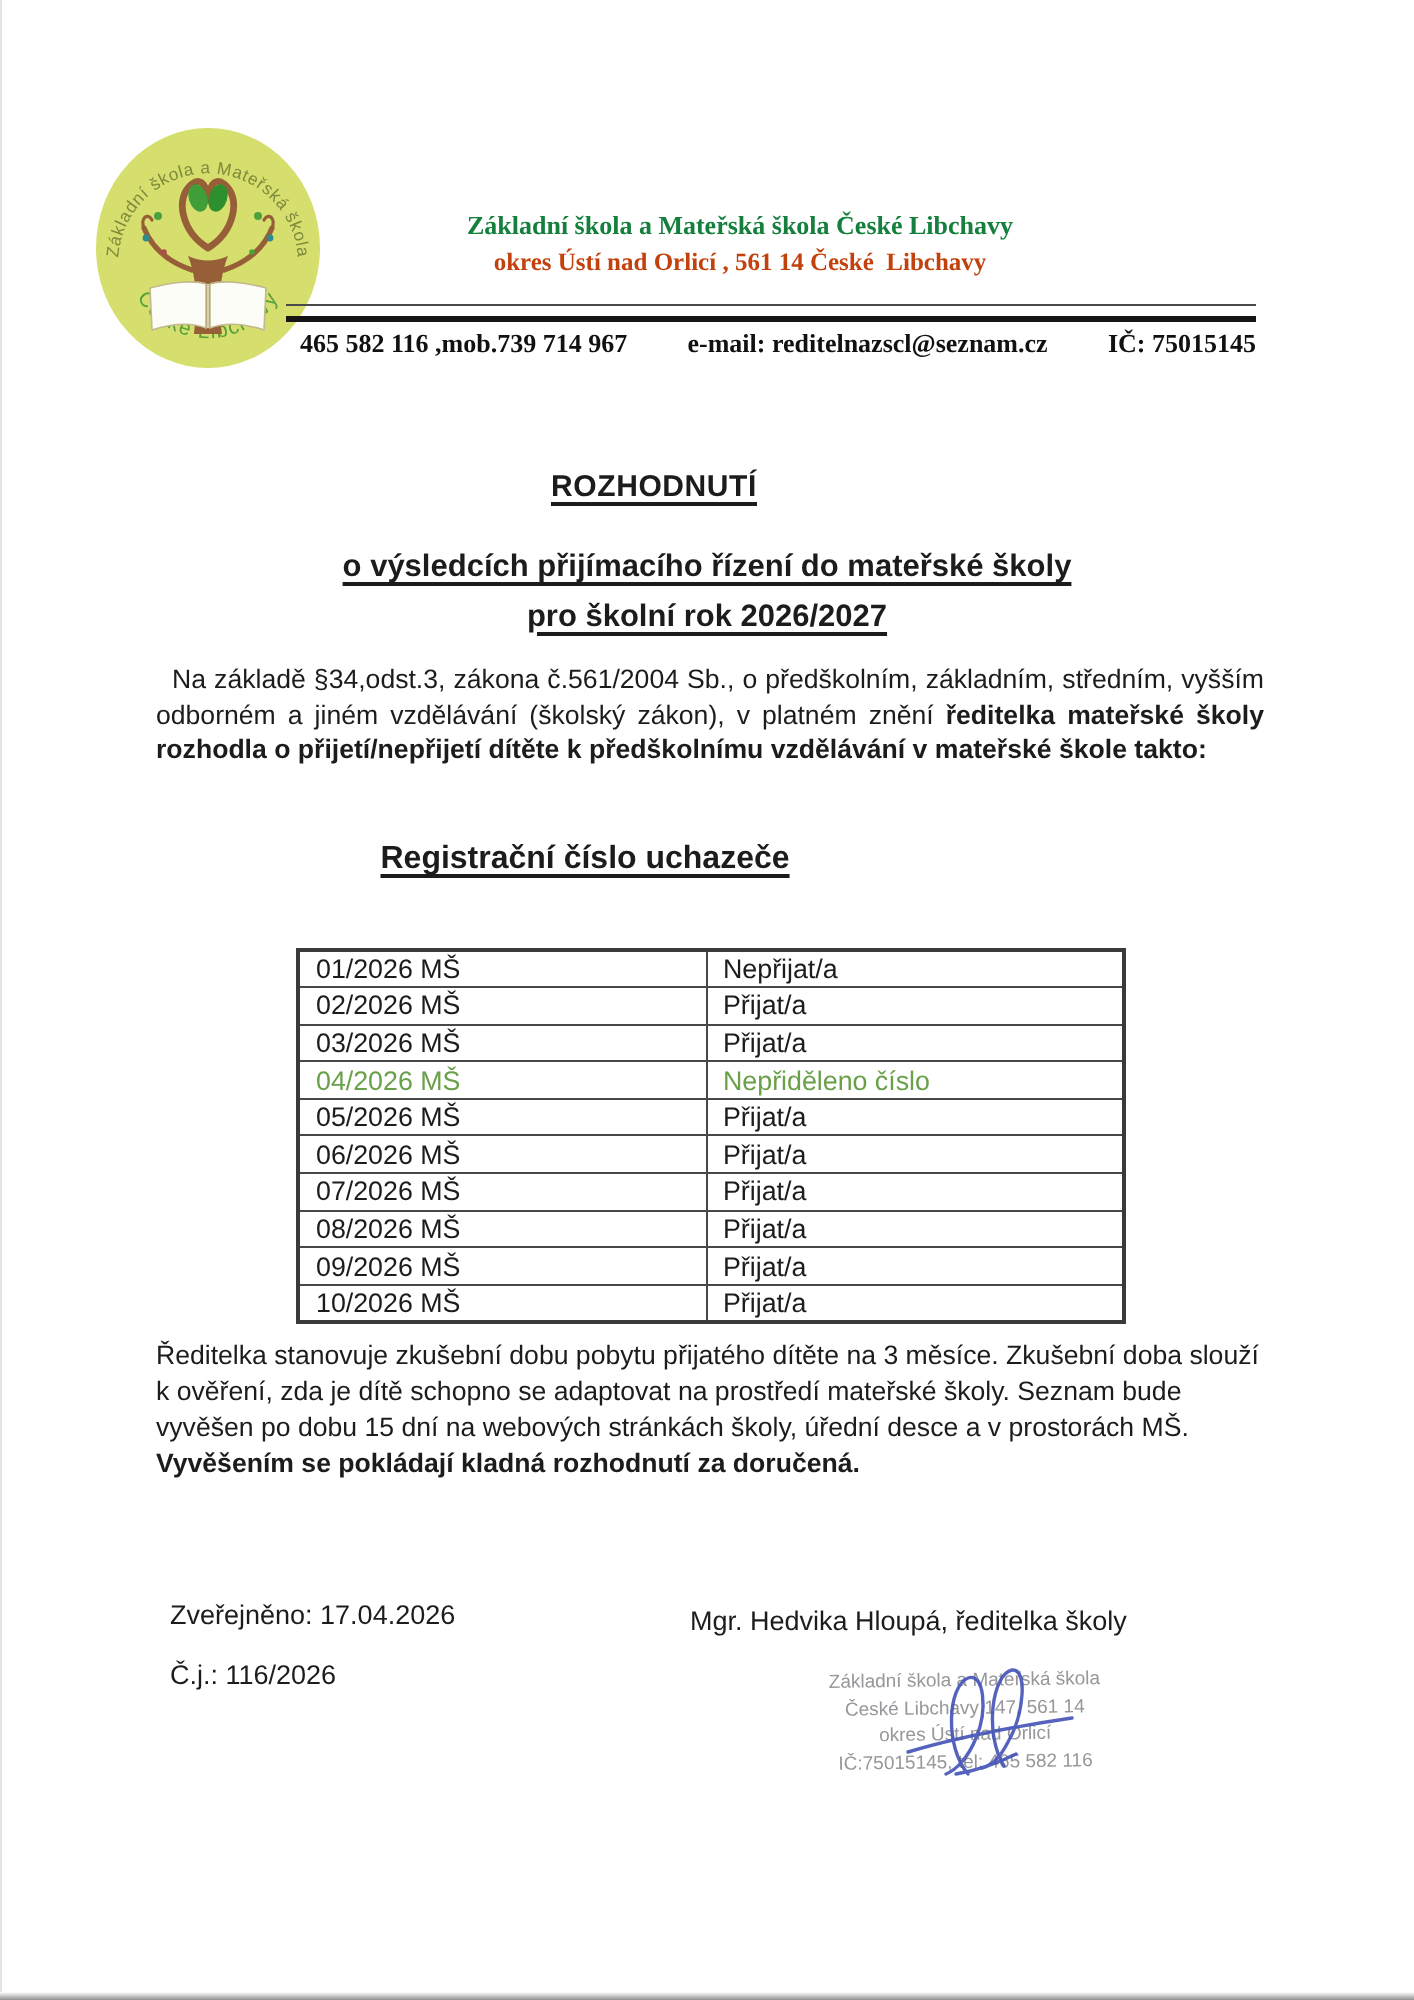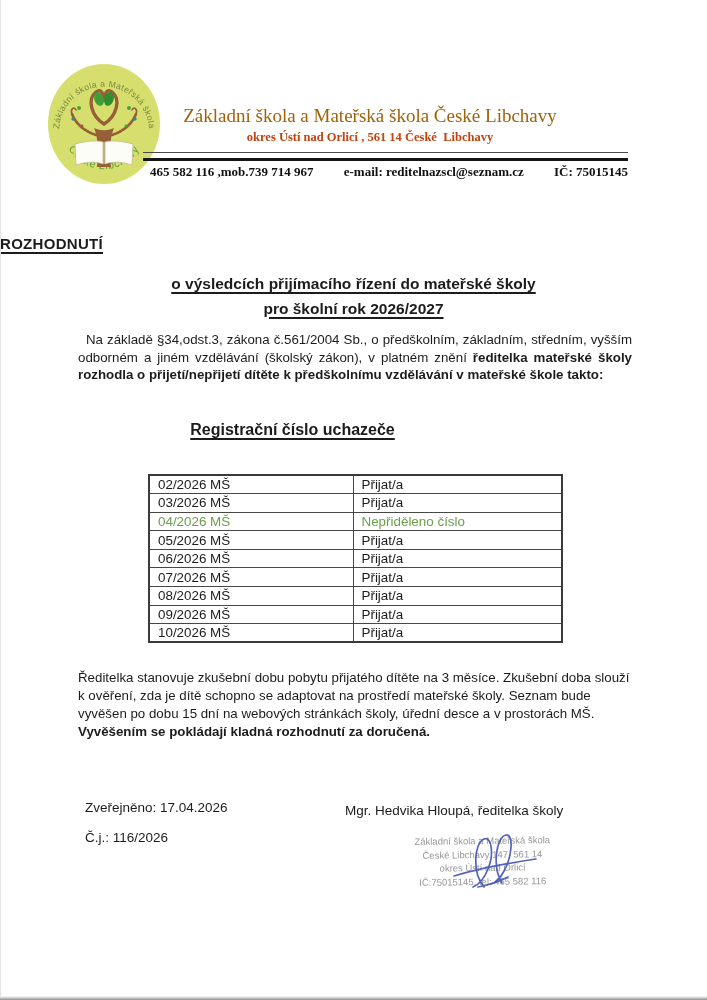--- a/index.html
+++ b/index.html
@@ -11,29 +11,29 @@
   .abs { position:absolute; }
 
   
   .scan-edge-left { left:0; top:0; bottom:0; width:1px; background:#e3e3e3; }
   .scan-edge-bottom { left:0; right:0; bottom:0; height:4px;
     background:linear-gradient(#ffffff, #8f8f8f); }
 
   
   .logo-svg { left:46px; top:61px; }
   .header-block { left:125px; top:105px; width:490px; text-align:center; }
-  .h-title { font-family:"Liberation Serif", serif; font-weight:normal; font-size:19px; color:#a16207; }
+  .h-title { font-family:"Liberation Serif", serif; font-weight:bold; font-size:13px; color:#15803d; }
   .h-sub   { font-family:"Liberation Serif", serif; font-weight:bold; font-size:12.5px; margin-top:3px; color:#c2410c; }
   .rule-thin  { left:143px; top:152px; width:485px; height:1px; background:#4a4a4a; }
   .rule-thick { left:143px; top:158px; width:485px; height:3px; background:#151515; }
   .contact { left:150px; top:164px; width:478px; display:flex; justify-content:space-between;
     font-family:"Liberation Serif", serif; font-weight:bold; font-size:13px; color:#111;align-items:center; }
 
   
-  .decision-title { top:235px; left:0; width:654px; 
+  .decision-title { top:235px; left:0; width:654px; text-align:center;
     font-size:15px; font-weight:bold; letter-spacing:0.3px; }
   .decision-sub { top:272px; left:0; width:707px; text-align:center;
     font-size:15.5px; font-weight:bold; line-height:24.5px; }
   .u { text-decoration:underline; text-decoration-thickness:1.5px; text-underline-offset:3px; }
 
   .para1 { top:331px; left:78px; width:554px; font-size:13.3px; line-height:17.6px;
     text-align:justify; text-indent:8px; }
   .para2 { top:669px; left:78px; width:560px; font-size:13.3px; line-height:17.9px; }
   .bold { font-weight:bold;margin-top:17px; }
 
@@ -120,20 +120,24 @@
 
   <p class="abs para1"><span>Na základě §34,odst.3, zákona č.561/2004 Sb., o předškolním, základním, středním, vyšším odborném a jiném vzdělávání (školský zákon), v platném znění </span><span class="bold">ředitelka mateřské školy rozhodla o přijetí/nepřijetí dítěte k předškolnímu vzdělávání v mateřské škole takto:</span></p>
 
   <div class="abs table-heading">
     <span class="u">Registrační číslo uchazeče</span>
   </div>
 
   <table class="abs regtable">
     <tbody>
       <tr>
+        <td class="c1">01/2026 MŠ</td>
+        <td class="c2">Nepřijat/a</td>
+      </tr>
+      <tr>
         <td class="c1">02/2026 MŠ</td>
         <td class="c2">Přijat/a</td>
       </tr>
       <tr>
         <td class="c1">03/2026 MŠ</td>
         <td class="c2">Přijat/a</td>
       </tr>
       <tr class="hl">
         <td class="c1">04/2026 MŠ</td>
         <td class="c2">Nepřiděleno číslo</td>

